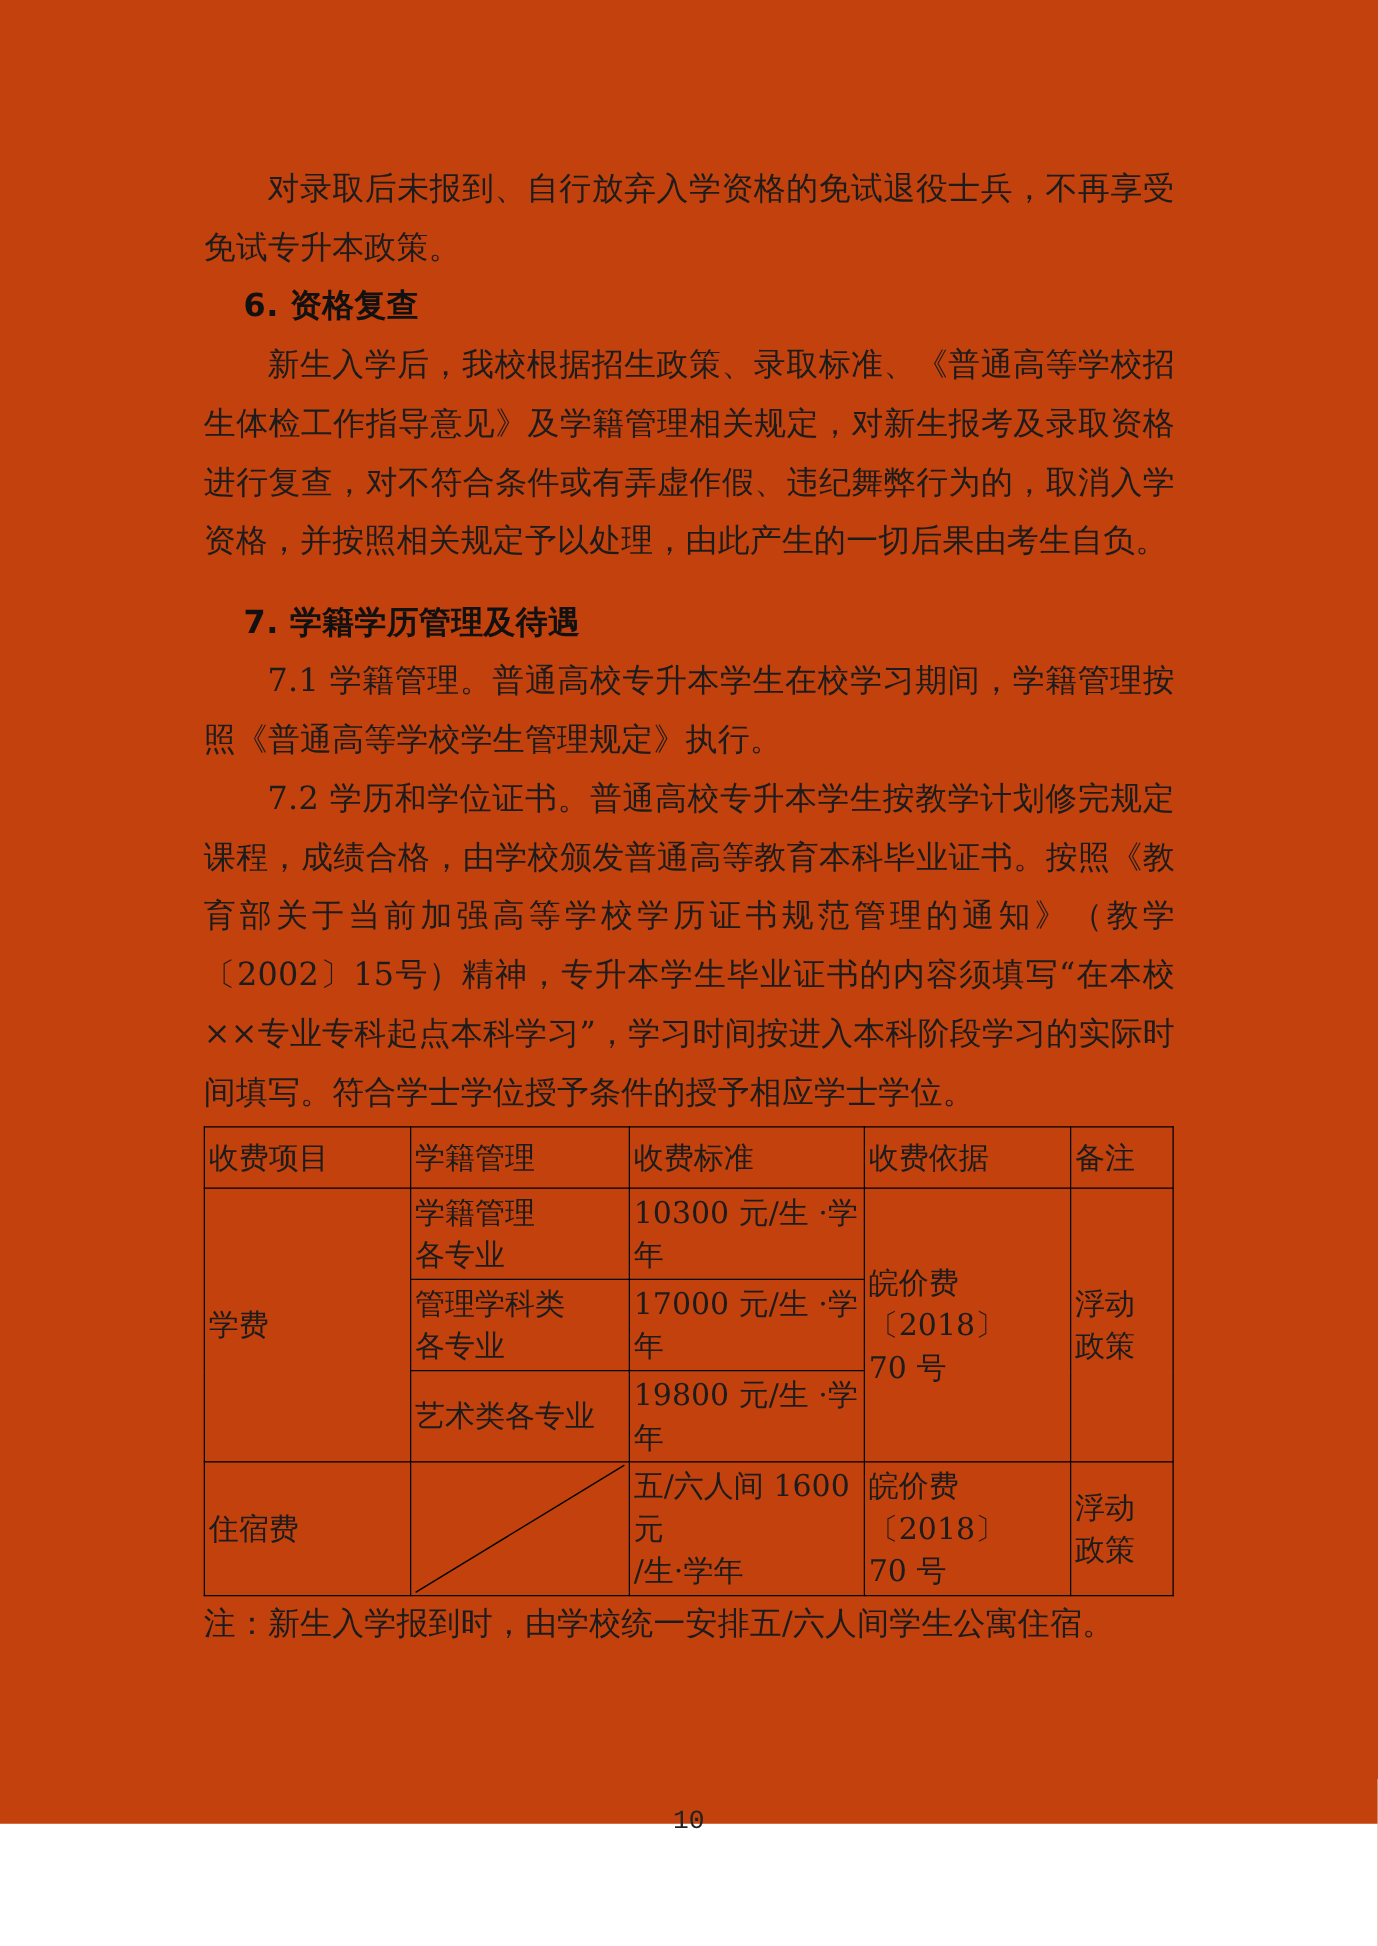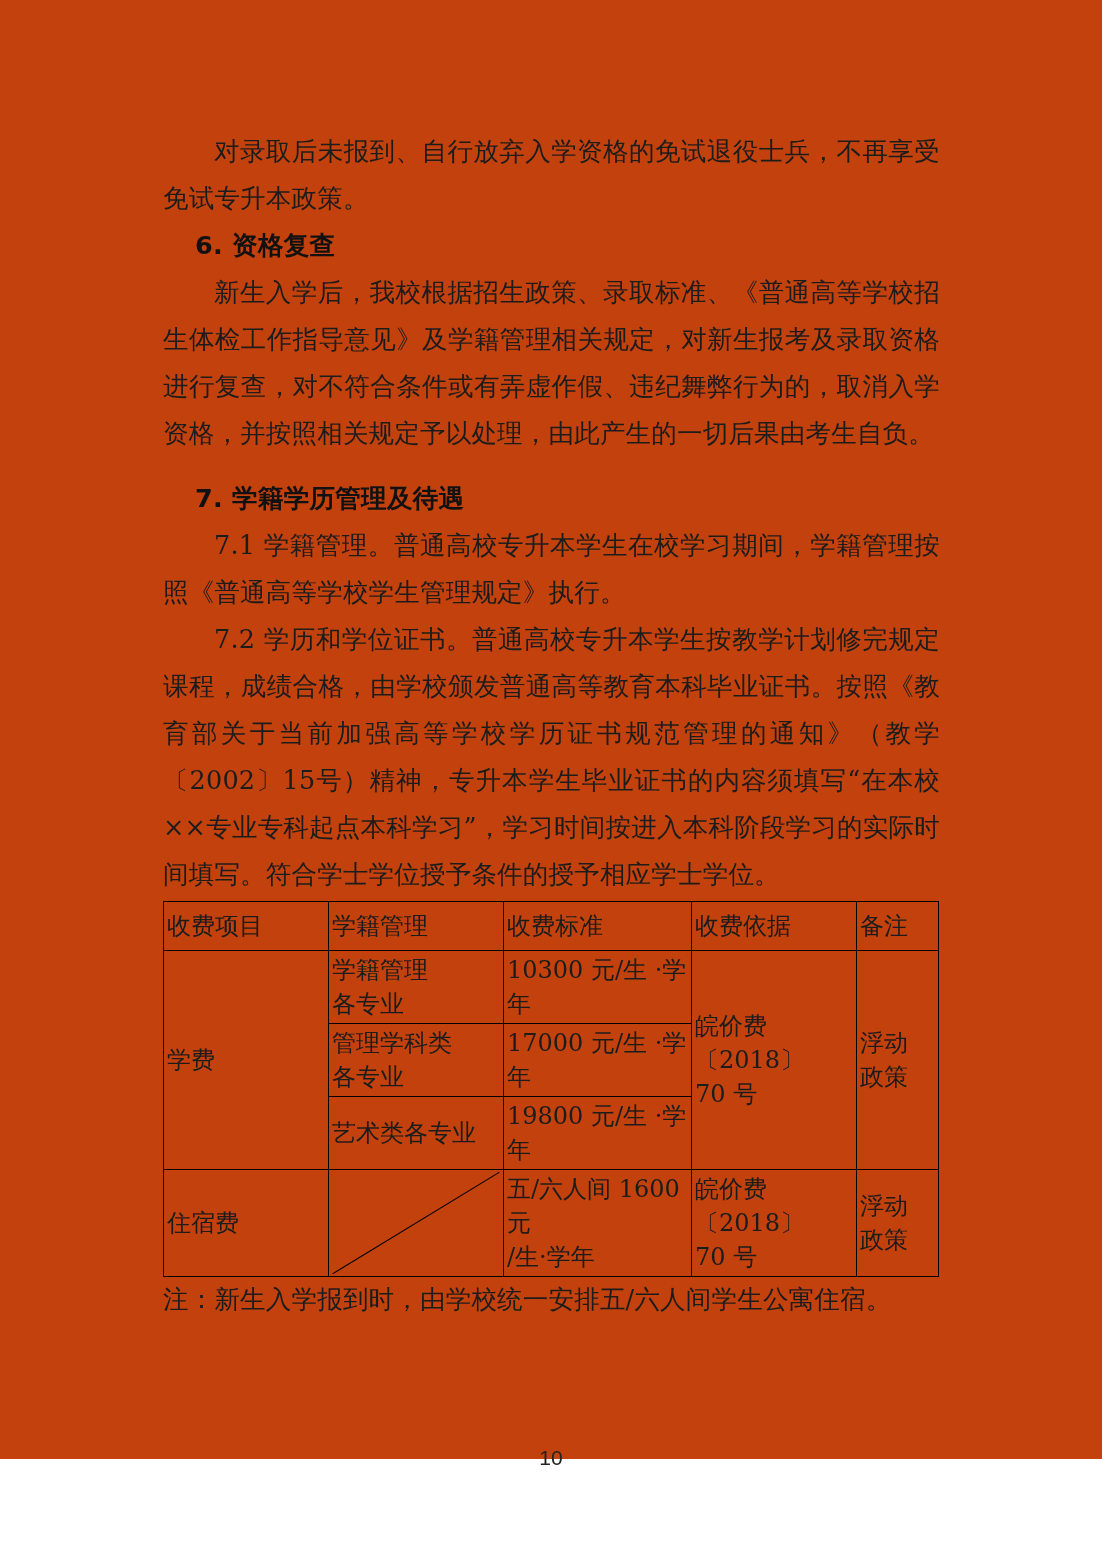--- a/index.html
+++ b/index.html
@@ -122,21 +122,21 @@
   }
 
   
   .page-number {
     position: absolute;
     left: 0;
     right: 0;
     top: 1446px;
     text-align: center;
     font-size: 21px;
-    font-family: Liberation Sans, sans-serif;
+    font-family: Liberation Mono, monospace;
     color: #222;
   }
 </style>
 </head>
 <body>
 
 <div class="page">
   <div class="content">
 
     <p class="body-text">对录取后未报到、自行放弃入学资格的免试退役士兵，不再享受免试专升本政策。</p>

